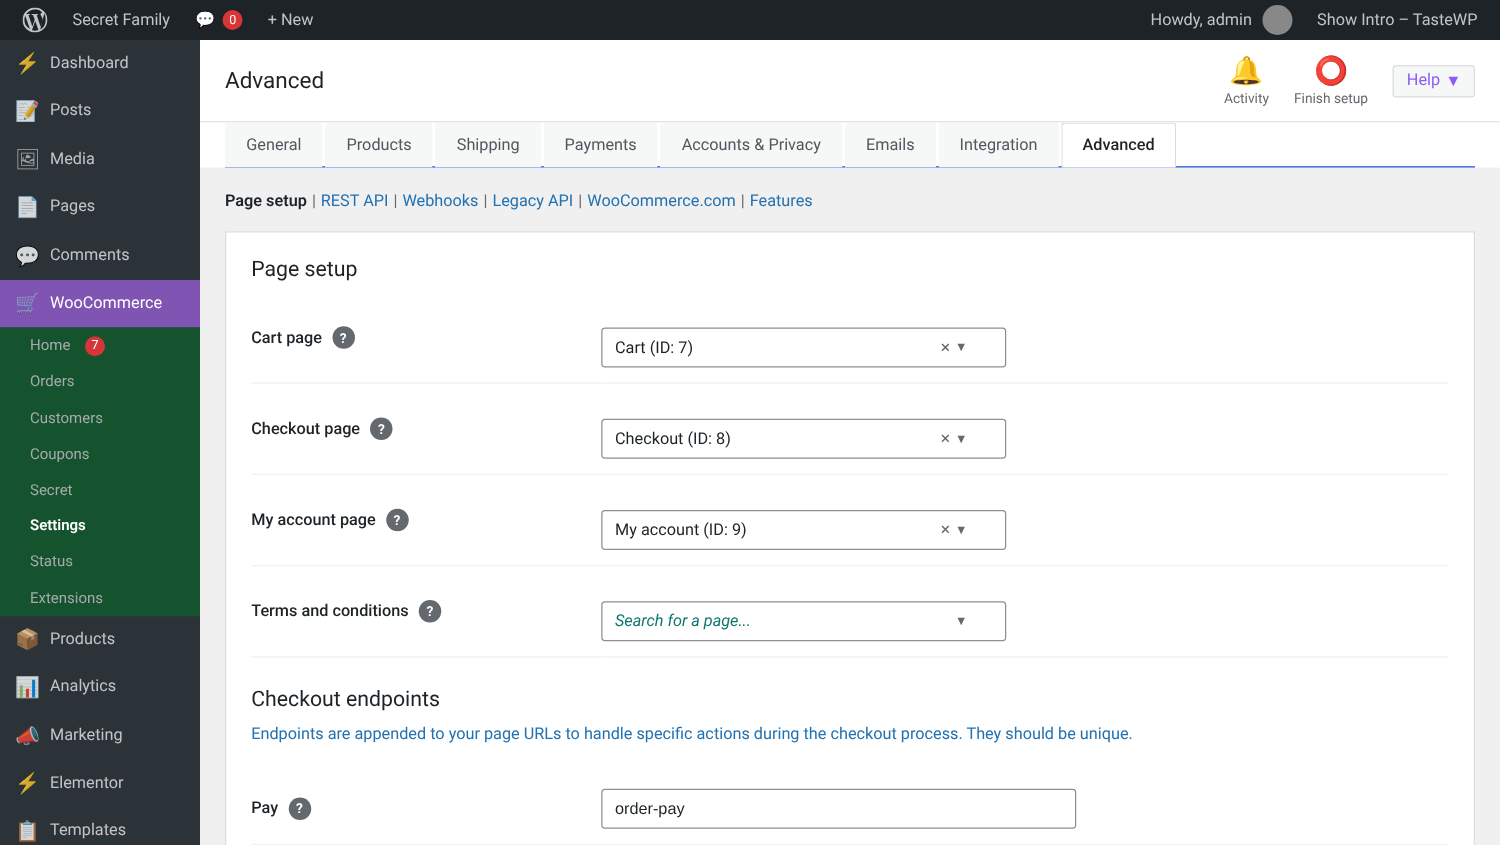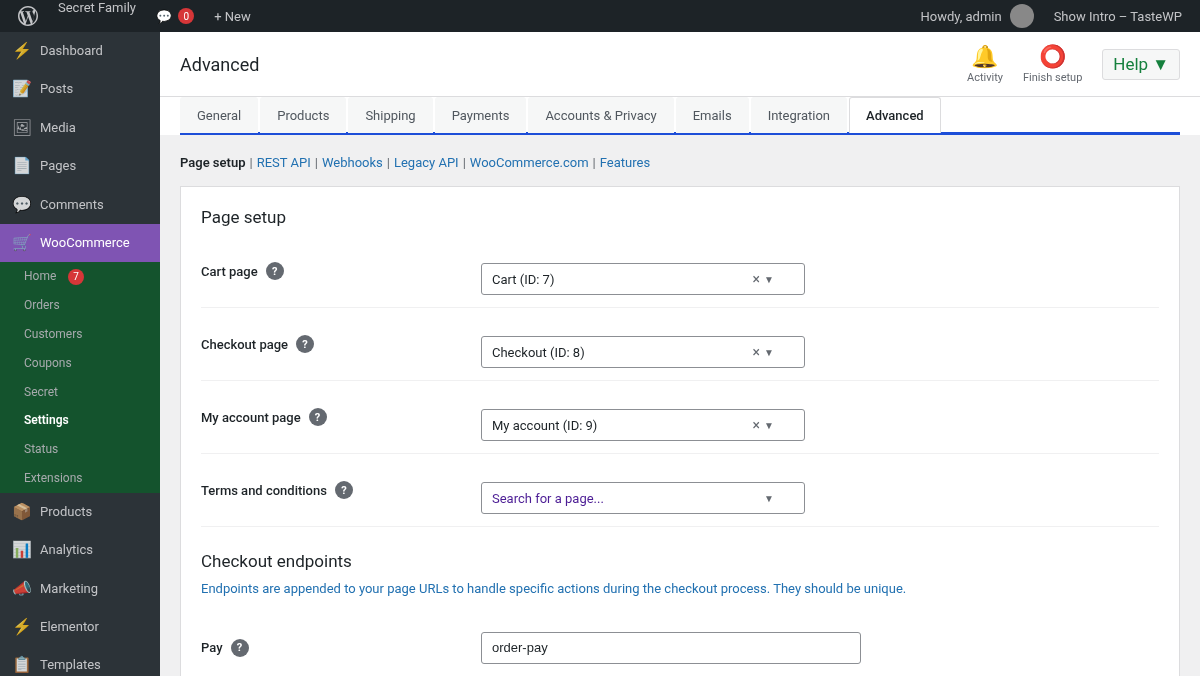--- a/index.html
+++ b/index.html
@@ -17,21 +17,21 @@
       position: fixed;
       top: 0; left: 0; right: 0;
       z-index: 100;
     }
     .adminbar-logo {
       display: flex; align-items: center; padding: 0 10px; height: 32px;
       color: #c3c4c7; cursor: pointer;
     }
     .adminbar-logo svg { width: 20px; height: 20px; fill: #c3c4c7; }
     .adminbar-site {
-      display: flex; align-items: flex-start; padding: 0 10px; height: 32px;
+      display: flex; align-items: center; padding: 0 10px; height: 32px;
       color: #c3c4c7; cursor: pointer; font-size: 13px; gap: 6px;
     }
     .adminbar-item {
       display: flex; align-items: center; padding: 0 10px; height: 32px;
       color: #c3c4c7; cursor: pointer; font-size: 13px; gap: 4px;
     }
     .adminbar-right {
       margin-left: auto; display: flex; align-items: center; gap: 0;
     }
     .adminbar-right .adminbar-item { font-size: 13px; }
@@ -97,30 +97,30 @@
       display: flex; align-items: center; gap: 20px;
     }
     .header-action-btn {
       display: flex; flex-direction: column; align-items: center; gap: 2px;
       cursor: pointer; color: #646970; font-size: 11px;
     }
     .header-action-btn .icon { font-size: 22px; }
     .help-btn {
       background: #f6f7f7; border: 1px solid #dcdcde; border-radius: 3px;
       padding: 4px 10px; cursor: pointer; display: flex; align-items: center; gap: 4px;
-      font-size: 17px; color: #15803d;
+      font-size: 13px; color: #8b5cf6;
     }
 
     
     .wc-tabs-wrapper {
       background: #fff;
       padding: 0 20px;
     }
     .wc-tabs {
-      display: flex; gap: 0; border-bottom: 3px solid #1d4ed8;
+      display: flex; gap: 0; border-bottom: 1px solid #1d4ed8;
       flex-wrap: wrap;
     }
     .wc-tab {
       padding: 10px 16px;
       cursor: pointer;
       font-size: 13px;
       color: #50575e;
       border: 1px solid transparent;
       border-bottom: none;
       margin-bottom: -1px;
@@ -443,21 +443,21 @@
           <tr>
             <th>
               <div class="field-row">
                 <span>Terms and conditions</span>
                 <span class="help-icon">?</span>
               </div>
             </th>
             <td>
               <div class="select2-container">
                 <div class="select2-selection" style="color:#8c8f94;">
-                  <span class="value" style="color:#4c1d95;">Search for a page...</span>
+                  <span class="value" style="color:#0f766e;font-style:italic;">Search for a page...</span>
                   <div class="select2-actions">
                     <span class="select2-arrow">▼</span>
                   </div>
                 </div>
               </div>
             </td>
           </tr>
         </tbody>
       </table>
 

